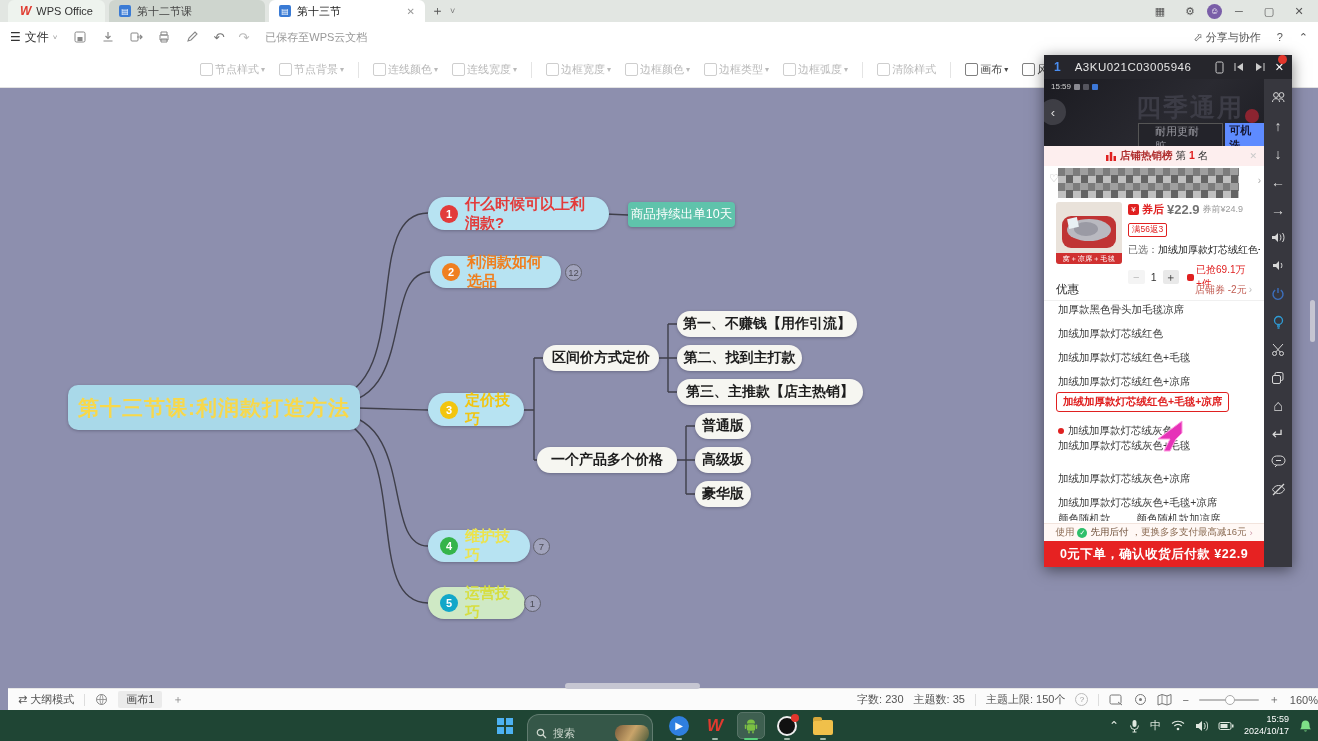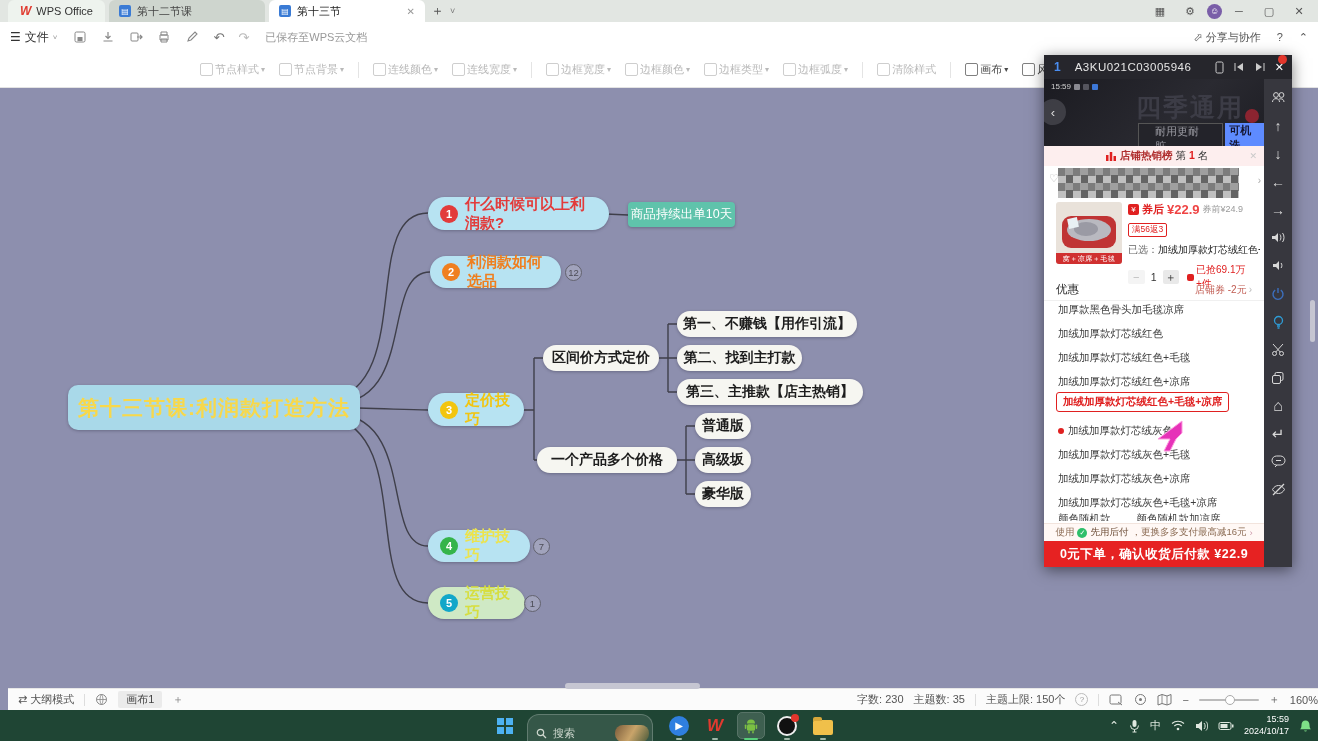--- a/index.html
+++ b/index.html
@@ -97,21 +97,21 @@
     background:conic-gradient(#9a9a9a 25%, #5c5c5c 0 50%, #bdbdbd 0 75%, #757575 0);
     background-size:15px 15px; opacity:.95; }
   .chevr { position:absolute; right:3px; top:96px; color:#aaa; font-size:10px; }
 
   .pimg { position:absolute; left:12px; top:123px; width:66px; height:62px; background:#e9e2da; border-radius:3px; overflow:hidden; }
   .pimglabel { position:absolute; left:0; bottom:0; width:100%; height:11px; background:#d03030; color:#fff; font-size:7px; display:flex; align-items:center; justify-content:center; letter-spacing:.5px; }
   .pdetail { position:absolute; left:84px; top:123px; width:132px; }
   .pricerow { display:flex; align-items:center; gap:3px; }
   .redsq { width:11px; height:11px; background:#e02020; border-radius:2px; color:#fff; font-size:8px; display:flex; align-items:center; justify-content:center; }
   .pricelabel { color:#e02020; font-size:11px; font-weight:bold; }
-  .pricemain { color:#ef4444; font-size:13px; font-weight:bold; }
+  .pricemain { color:#737373; font-size:13px; font-weight:bold; }
   .priceorig { color:#999; font-size:9px; }
   .couponbadge { display:inline-block; margin-top:6px; border:1px solid #e02020; color:#e02020; border-radius:2px; font-size:8.5px; padding:0 3px; }
   .selrow { margin-top:6px; font-size:10px; color:#666; white-space:nowrap; overflow:hidden; width:132px; }
   .selrow b { color:#222; font-weight:normal; }
   .qtyrow { margin-top:6px; display:flex; align-items:center; gap:6px; font-size:10.5px; }
   .qbox { width:17px; height:14px; border-radius:2px; display:flex; align-items:center; justify-content:center; font-size:11px; }
   .qminus { background:#f4f4f4; color:#bbb; }
   .qplus { background:#e9e9e9; color:#333; }
   .sold { color:#e02020; font-size:10px; margin-left:2px; display:flex; align-items:center; gap:2px; }
   .sold .dot { width:7px; height:7px; background:#e02020; border-radius:2px; }
@@ -501,21 +501,21 @@
 
       <div class="optrow" style="top:224px"><span>加厚款黑色骨头加毛毯凉席</span></div>
       <div class="optrow" style="top:248px"><span>加绒加厚款灯芯绒红色</span></div>
       <div class="optrow" style="top:272px"><span>加绒加厚款灯芯绒红色+毛毯</span></div>
       <div class="optrow" style="top:296px"><span>加绒加厚款灯芯绒红色+凉席</span></div>
       <div class="optrow optsel" style="top:313px"><span>加绒加厚款灯芯绒红色+毛毯+凉席</span></div>
       <div class="optrow optdotrow" style="top:345px">
           <i class="rdot"></i>
           <span>加绒加厚款灯芯绒灰色</span>
         </div>
-      <div class="optrow" style="top:369px"><span>加绒加厚款灯芯绒灰色+毛毯</span></div>
+      <div class="optrow" style="top:360px"><span>加绒加厚款灯芯绒灰色+毛毯</span></div>
       <div class="optrow" style="top:393px"><span>加绒加厚款灯芯绒灰色+凉席</span></div>
       <div class="optrow" style="top:417px"><span>加绒加厚款灯芯绒灰色+毛毯+凉席</span></div>
       <div class="optclip">
         <span>颜色随机款</span>
           <span>颜色随机款加凉席</span>
       </div>
 
       <svg class="cursor" width="34" height="34" viewBox="0 0 34 34">
         <polygon points="28,2 4,20 16,20 10,32 16,32 22,20 28,14" fill="#e632b8" stroke="#ff9ae0" stroke-width="1"></polygon>
       </svg>

